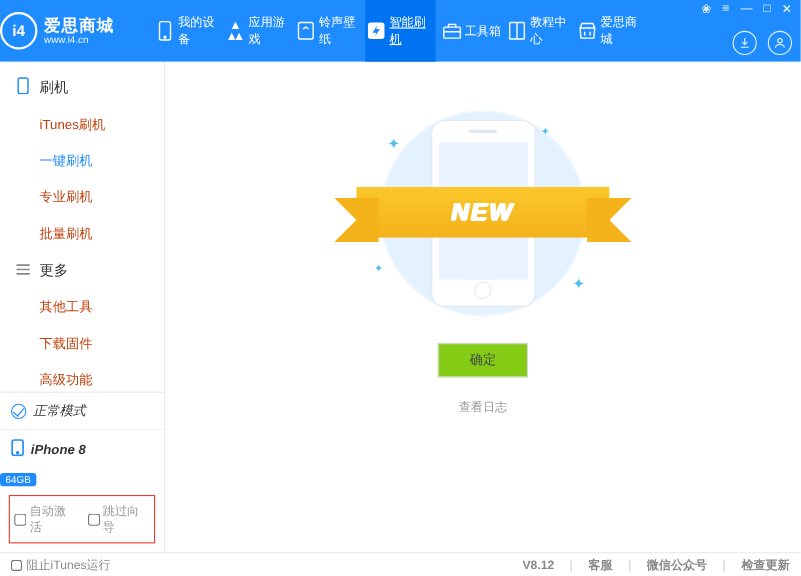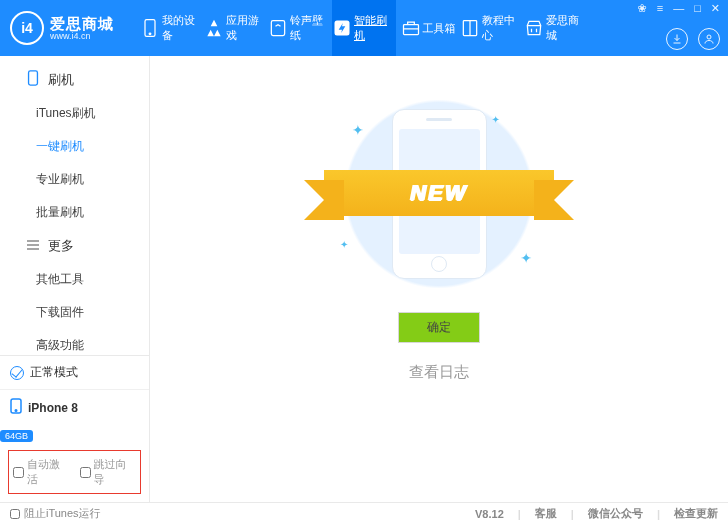--- a/index.html
+++ b/index.html
@@ -1,46 +1,46 @@
 <!DOCTYPE html>
 <html><head>
   <meta charset="utf-8">
   <style>
     * { margin: 0; padding: 0; box-sizing: border-box; font-family: "Microsoft YaHei", "PingFang SC", sans-serif; }
     body { width: 728px; height: 524px; background: #fff; overflow: hidden; position: relative; }
 
     
     .header { height: 56px; background: #1e8cff; display: flex; align-items: center; color: #fff; position: relative; }
-    .logo-wrap { display: flex; align-items: center; padding-left: 10px; width: 140px; }
+    .logo-wrap { display: flex; align-items: center; width: 140px; }
     .logo-circle { width: 34px; height: 34px; border: 2px solid #fff; border-radius: 50%; display: flex; align-items: center; justify-content: center; font-size: 14px; font-weight: bold; margin-right: 6px; }
     .logo-txt .brandname { font-size: 15px; line-height: 15px; font-weight: bold; letter-spacing: 1px;}
     .logo-txt .brandsub { font-size: 9px; line-height: 10px; opacity: .9; }
 
     .navbar { display: flex; height: 100%; }
     .nav-item { width: 64px; height: 100%; display: flex; flex-direction: row; align-items: center; justify-content: center; font-size: 11px; cursor: pointer; gap: 2px;}
     .nav-item.active { background: #0073f0; text-decoration: underline; }
     .nav-icon svg { width: 20px; height: 20px; display:block; }
 
     .win-ctrl { position: absolute; right: 6px; top: 2px; display: flex; gap: 6px; }
     .win-ctrl span { font-size: 11px; color: #fff; opacity: .9; cursor: pointer; padding:0 2px;}
     .head-right { position: absolute; right: 8px; bottom: 6px; display: flex; gap: 10px; }
     .circle-btn { width: 22px; height: 22px; border: 1.5px solid #fff; border-radius: 50%; display:flex; align-items:center; justify-content:center; cursor:pointer; opacity:.9; }
     .circle-btn svg { width:12px; height:12px; }
 
     
     .main { display: flex; height: calc(100% - 56px - 22px); }
     .sidebar { width: 150px; border-right: 1px solid #e9e9e9; display: flex; flex-direction: column; }
     .side-scroll { flex: 1; overflow: hidden; padding-top: 6px; }
-    .side-header { display: flex; align-items: center; font-size: 13px; color: #333; padding: 8px 14px; gap: 8px; margin-left: 12px;}
+    .side-header { display: flex; align-items: center; font-size: 13px; color: #333; padding: 8px 14px; gap: 8px;}
     .side-header .icon { color:#1e8cff; }
-    .side-item { font-size: 12px; color: #404040; padding: 8px 0 8px 36px; cursor: pointer; }
+    .side-item { font-size: 12px; color: #c2410c; padding: 8px 0 8px 36px; cursor: pointer; }
     .side-item.active { color: #1e8cff; }
 
     .side-bottom { border-top: 1px solid #e9e9e9; }
-    .status-row, .device-row { display:flex; align-items:center; padding: 8px 10px; font-size: 12px; color:#333; gap:6px; }
+    .status-row, .device-row { display:flex; align-items:center; padding: 8px 10px; font-size: 12px; color:#333; gap:6px;font-style:italic; }
     .status-row .dot { width:14px;height:14px;border:1.5px solid #1e8cff;border-radius:50%; position:relative;}
     .status-row .dot:before{content:"";position:absolute;left:3px;top:0;width:5px;height:9px;border:solid #1e8cff;border-width:0 1.5px 1.5px 0;transform:rotate(40deg);}
     .device-row { border-top:1px solid #f0f0f0; }
     .device-row .phone-ico{ color:#1e8cff; font-size:14px;}
     .cap-pill { display:inline-block; background:#1e8cff; color:#fff; font-size:9px; padding:1px 5px; border-radius:3px; margin-top:-2px; margin-bottom:4px;}
 
     .opts-box { border:1px solid #e83a2e; margin: 4px 8px 8px; padding: 6px 4px; display:flex; gap:10px;}
     .opts-box label { font-size:11px; color:#999; display:flex; align-items:center; gap:3px; cursor:pointer;}
     .opts-box input[type=checkbox]{ width:11px; height:11px; accent-color:#1e8cff;}
 
@@ -55,21 +55,21 @@
     .ribbon-body { height:46px; background:linear-gradient(#fac72b,#f4b21b); position:relative; display:flex; align-items:center; justify-content:center;}
     .ribbon-body:before, .ribbon-body:after { content:""; position:absolute; top:10px; width:0;height:0; border:20px solid #f4b21b; }
     .ribbon-body:before{ left:-20px; border-left-color:transparent; }
     .ribbon-body:after{ right:-20px; border-right-color:transparent; }
     .ribbon-text{ color:#fff; font-weight:900; font-size:22px; letter-spacing:2px; font-style:italic; text-shadow: -1px 0 #fff, 0 1px #fff, 1px 0 #fff; }
     .star { position:absolute; color:#52bef0; font-size:14px;}
     .s1{top:28px;left:28px;} .s2{top:20px;right:54px;font-size:10px;} .s3{bottom:44px;left:16px;font-size:10px;} .s4{bottom:28px;right:22px;}
 
     .success-msg { margin-top: 26px; font-size: 16px; color:#333; letter-spacing:1px;}
     .ok-btn { margin-top: 18px; border:1px solid #d7d7d7; background:#84cc16; padding: 6px 28px; font-size:12px; color:#444; cursor:pointer;}
-    .view-log { margin-top: 20px; font-size:15px; color:#999; cursor:pointer;}
+    .view-log { margin-top: 20px; font-size:11px; color:#999; cursor:pointer;}
 
     
     .footer { position:absolute; bottom:0; left:0; right:0; height:22px; border-top:1px solid #e9e9e9; display:flex; align-items:center; font-size:11px; color:#888; padding:0 10px;}
     .footer .left { display:flex; align-items:center; gap:4px;}
     .footer .right { margin-left:auto; display:flex; gap:14px; align-items:center;font-weight:bold;}
     .footer .sep{ color:#ddd;}
     .footer input[type=checkbox]{width:10px;height:10px;}
   </style>
 </head>
 <body>

